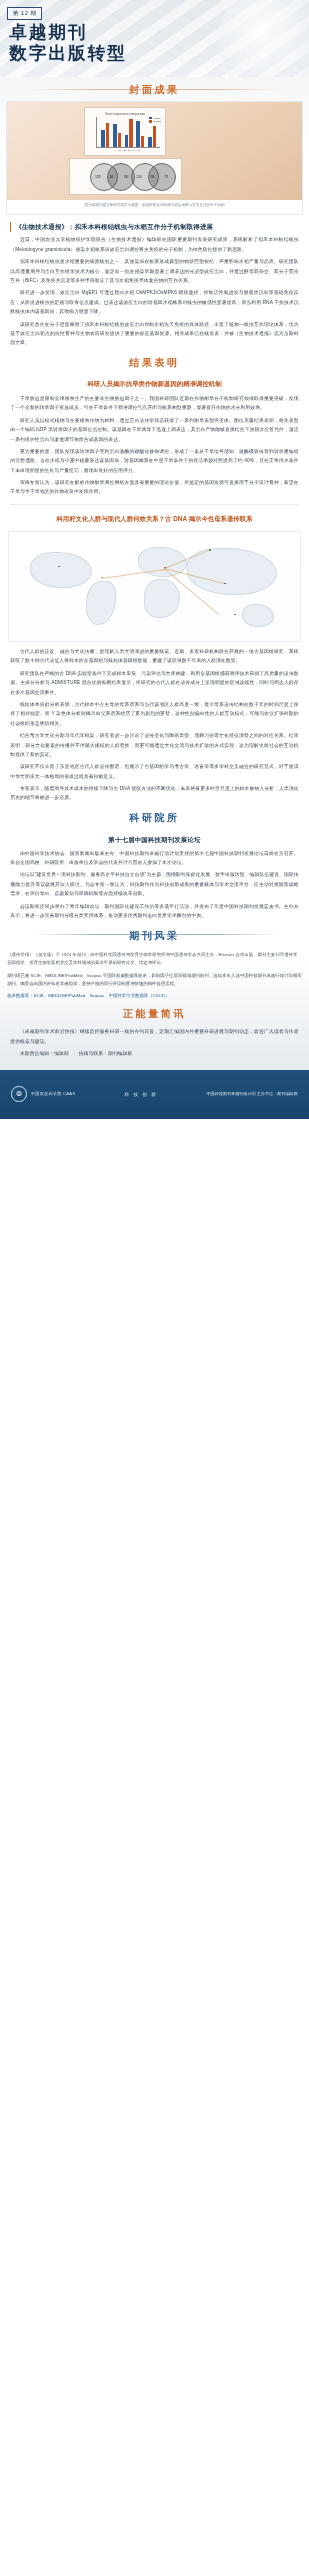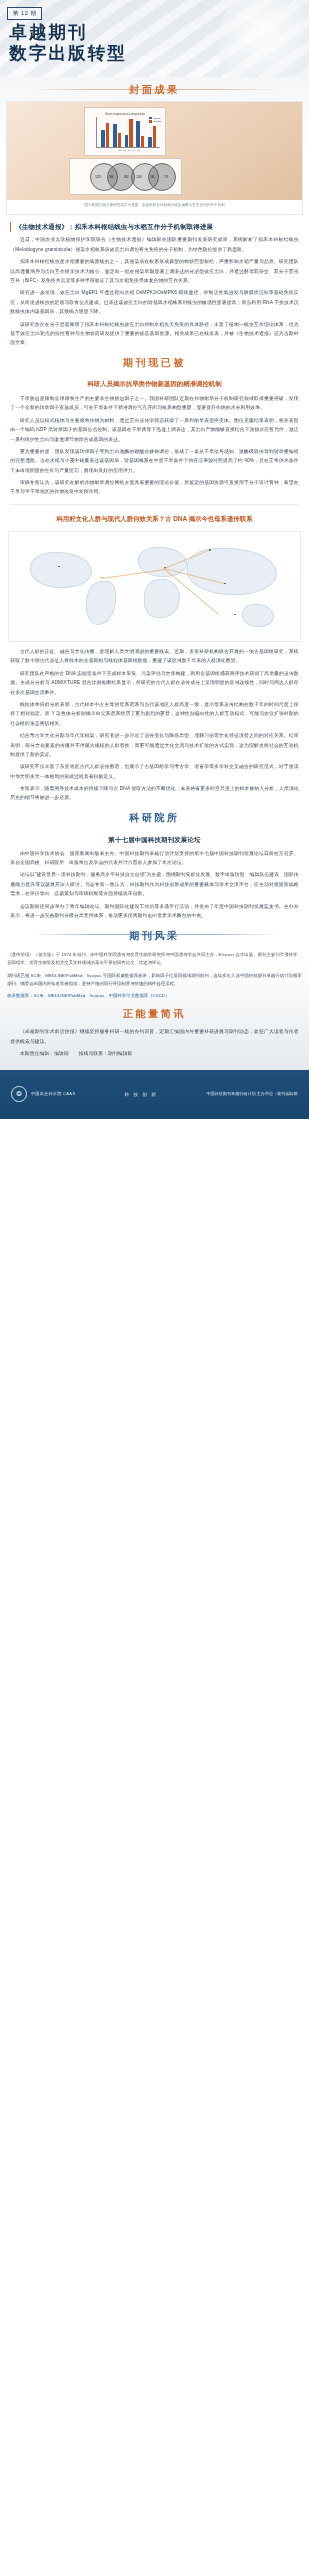--- a/index.html
+++ b/index.html
@@ -360,21 +360,21 @@
   <div class="article">
     <div class="art-title orange-left">《生物技术通报》：拟禾本科根结线虫与水稻互作分子机制取得进展</div>
     <div class="body-text">近日，中国农业大学植物保护学院联合《生物技术通报》编辑部在国际重要期刊发表研究成果，系统解析了拟禾本科根结线虫（Meloidogyne graminicola）侵染水稻根系后效应蛋白调控寄主免疫的分子机制，为绿色防控提供了新思路。</div>
     <div class="body-text">拟禾本科根结线虫是水稻重要的病原线虫之一，其侵染后在根系形成典型的钩状巨型根结，严重影响水稻产量与品质。研究团队以高通量测序与蛋白互作组学技术为核心，鉴定出一批在侵染早期显著上调表达的分泌型效应蛋白，并通过酵母双杂交、双分子荧光互补（BiFC）及免疫共沉淀等多种手段验证了其与水稻免疫受体复合物的互作关系。</div>
     <div class="body-text">研究进一步发现，效应蛋白 MgEP1 可通过靶向水稻 OsMPK3/OsMPK6 级联途径，抑制活性氧迸发与胼胝质沉积等基础免疫反应，从而促进线虫的定殖与取食位点建成。过表达该效应蛋白的转基因水稻株系对线虫的敏感性显著提高；而当利用 RNA 干扰技术沉默线虫体内该基因后，其致病力明显下降。</div>
     <div class="body-text">该研究首次在分子层面阐明了拟禾本科根结线虫效应蛋白抑制水稻先天免疫的具体路径，丰富了植物—线虫互作理论体系，也为基于效应蛋白靶点的抗性育种与生物农药研发提供了重要的候选基因资源。相关成果已在线发表，并被《生物技术通报》选为当期封面文章。</div>
   </div>
 
   <div class="sec-bar">
     <div class="rule"></div>
-    <span class="label">期刊现已被</span>
+    <span class="label">结果表明</span>
   </div>
 
   <div class="focus-banner">
     <div class="focus-title">科研人员揭示抗旱类作物新基因的精准调控机制</div>
   </div>
   <div class="article">
     <div class="body-text">干旱胁迫是限制全球粮食生产的主要非生物胁迫因子之一。我国科研团队近期在作物耐旱分子机制研究领域取得重要突破，发现了一个全新的转录因子家族成员，可在干旱条件下精准调控气孔开闭与根系构型重塑，显著提升作物的水分利用效率。</div>
     <div class="body-text">研究人员以模式植物与主要粮食作物为材料，通过正向遗传学筛选获得了一系列耐旱表型突变体。图位克隆结果表明，相关表型由一个编码 bZIP 类转录因子的基因位点控制。该基因在干旱诱导下迅速上调表达，其蛋白产物能够直接结合下游脱水应答元件，激活一系列保护性蛋白与渗透调节物质合成基因的表达。</div>
     <div class="body-text">更为重要的是，团队发现该转录因子受到蛋白激酶的磷酸化修饰调控，形成了一条从干旱信号感知、激酶级联传导到转录重编程的完整通路。当在水稻与小麦中超量表达该基因后，转基因株系在中度干旱条件下的存活率较对照提高了约 40%，且在正常供水条件下未出现明显的生长与产量惩罚，展现出良好的应用潜力。</div>
     <div class="body-text">审稿专家认为，该研究在解析作物耐旱调控网络方面具有重要的理论价值，所鉴定的基因资源可直接用于分子设计育种，有望在干旱与半干旱地区的作物改良中发挥作用。</div>

